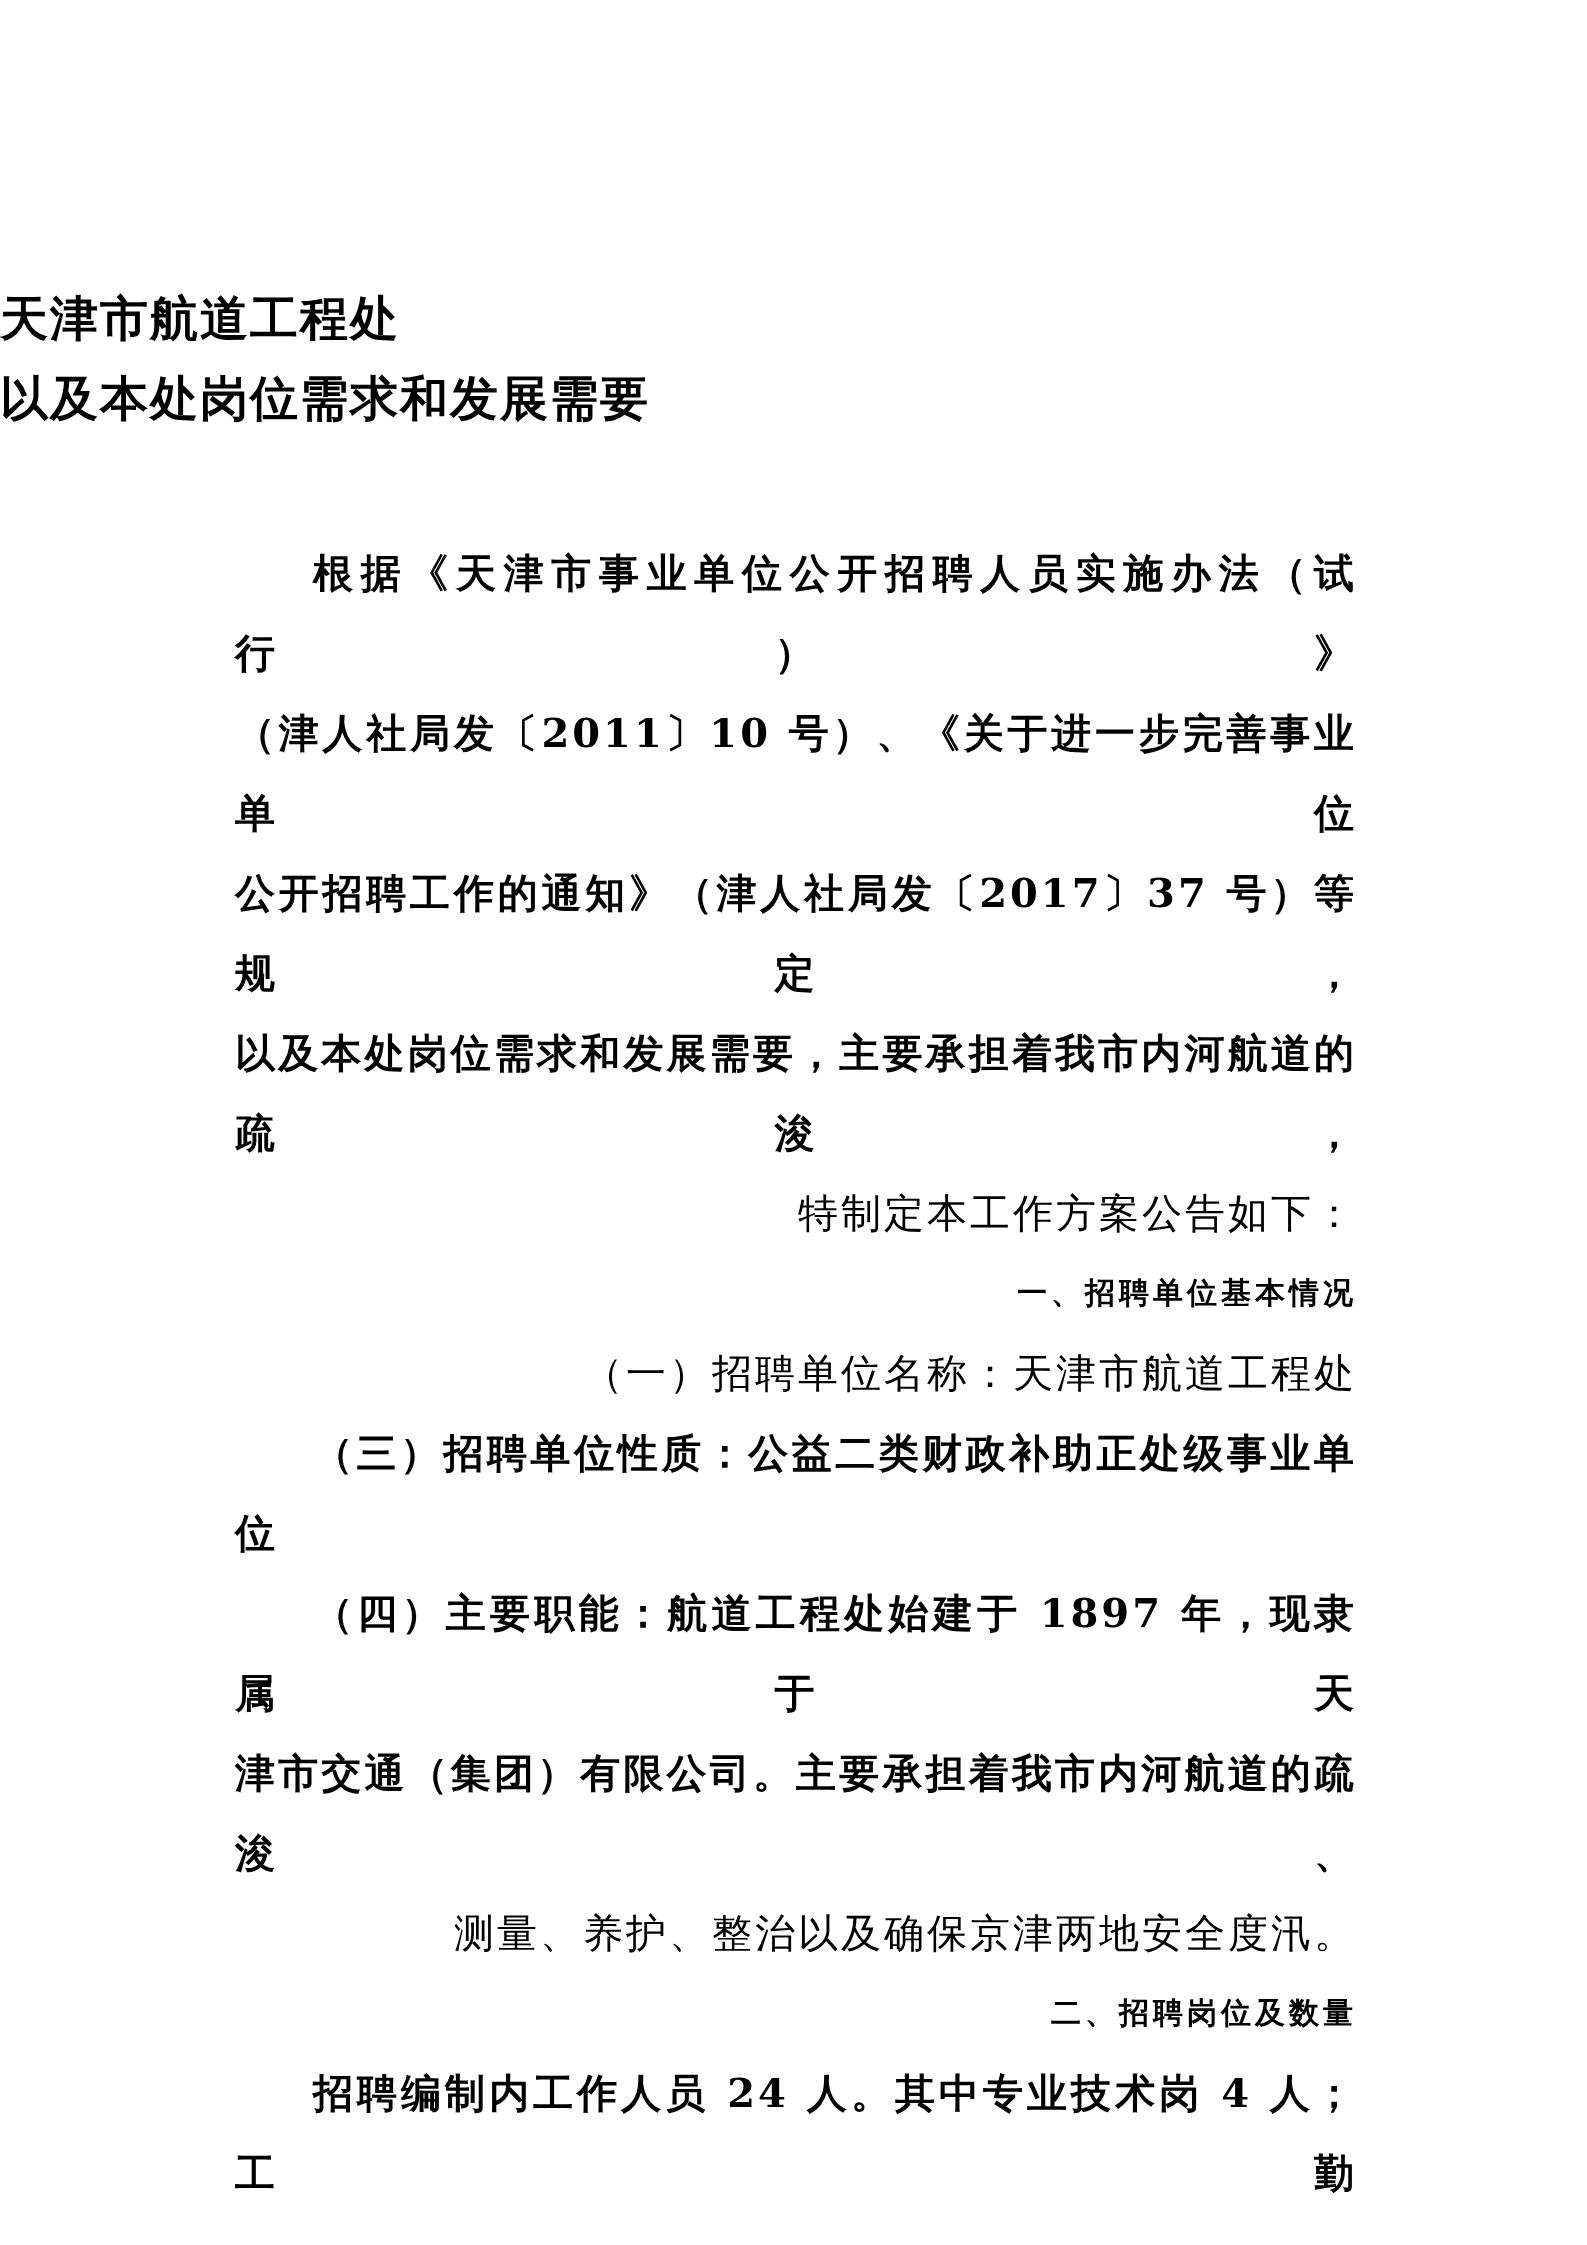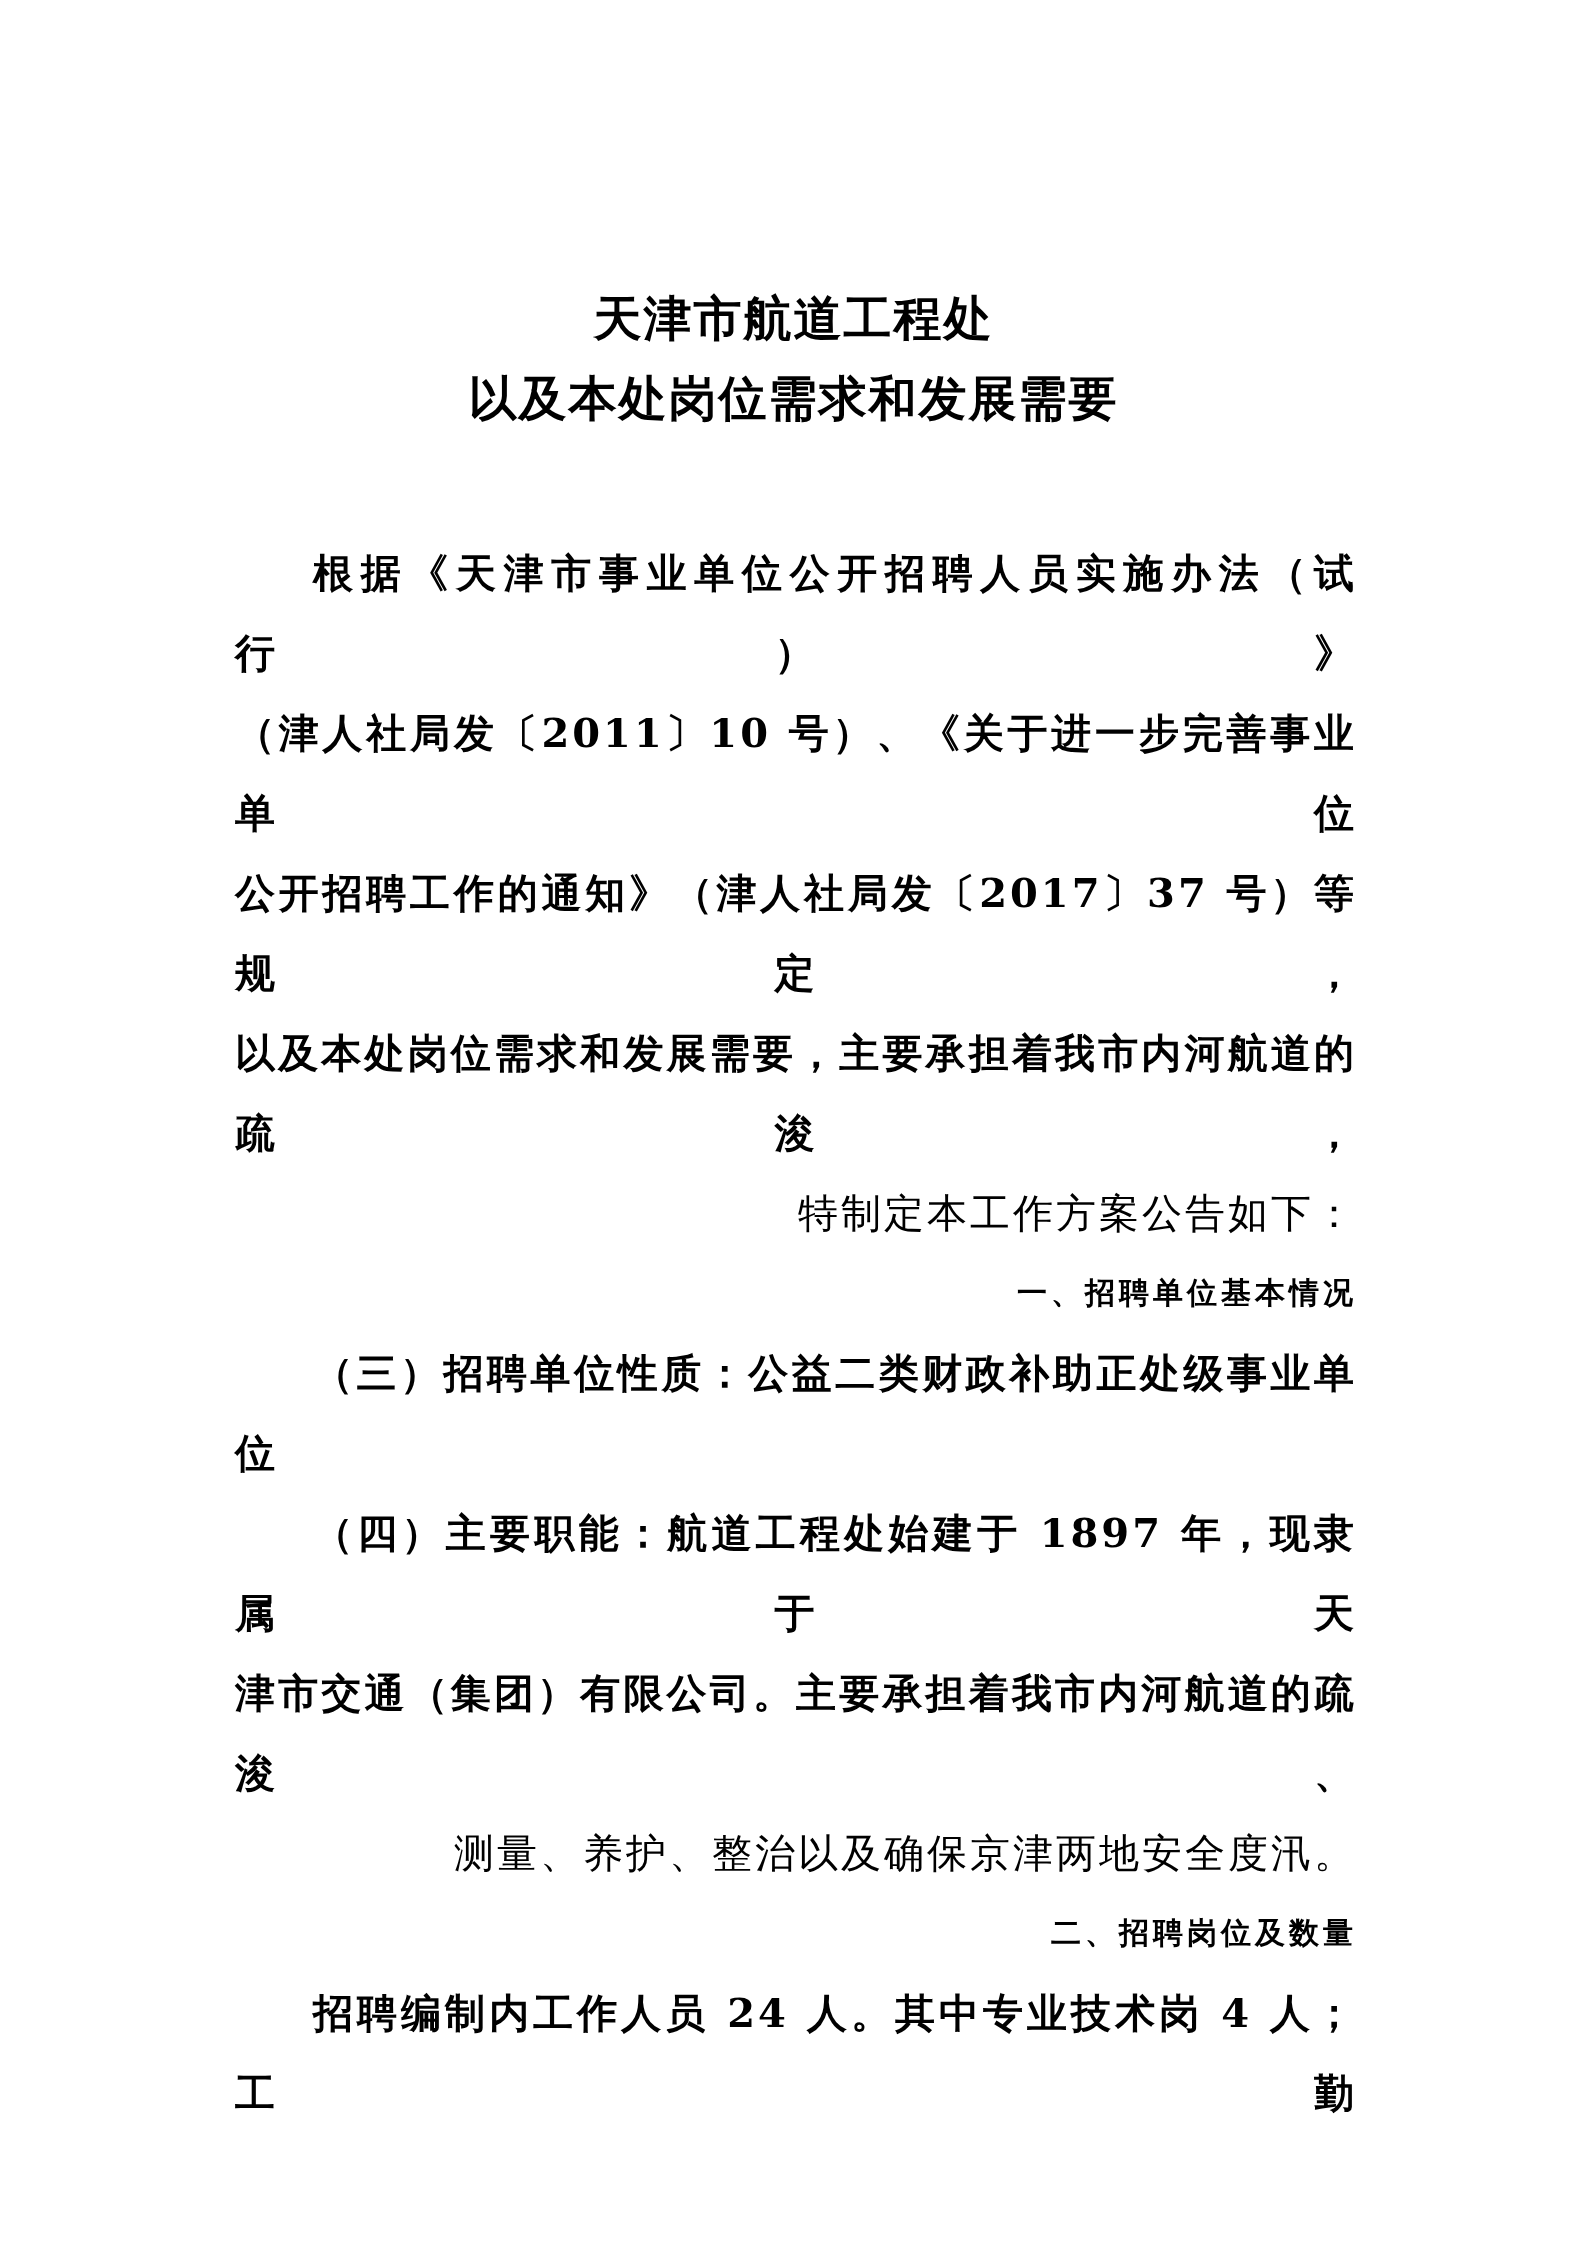--- a/index.html
+++ b/index.html
@@ -11,21 +11,20 @@
     background: #ffffff;
     margin: 0 auto;
     overflow: hidden;
     color: #000000;
   }
   .title-block {
     position: absolute;
     top: 278px;
     left: 0;
     width: 100%;
-    text-align: center;
     font-family: "DejaVu Serif", "Liberation Serif", serif;
     font-weight: bold;
     font-size: 48px;
     line-height: 80px;
     letter-spacing: 2px;
     color: #000000;
   }
   .body-block {
     position: absolute;
     top: 533px;
@@ -65,20 +64,21 @@
     <div class="title-line">天津市航道工程处</div>
     <div class="title-line">以及本处岗位需求和发展需要</div>
   </div>
   <div class="body-block" id="doc-lines">
       <div class="line indent fill">根据《天津市事业单位公开招聘人员实施办法（试行）》</div>
       <div class="line fill">（津人社局发〔2011〕10 号）、《关于进一步完善事业单位</div>
       <div class="line fill">公开招聘工作的通知》（津人社局发〔2017〕37 号）等规定，</div>
       <div class="line fill">以及本处岗位需求和发展需要，主要承担着我市内河航道的疏浚，</div>
       <div class="line">特制定本工作方案公告如下：</div>
       <div class="line heading indent">一、招聘单位基本情况</div>
+      <div class="line indent">（一）招聘单位名称：天津市航道工程处</div>
       <div class="line indent fill">（三）招聘单位性质：公益二类财政补助正处级事业单位</div>
       <div class="line indent fill">（四）主要职能：航道工程处始建于 1897 年，现隶属于天</div>
       <div class="line fill">津市交通（集团）有限公司。主要承担着我市内河航道的疏浚、</div>
       <div class="line">测量、养护、整治以及确保京津两地安全度汛。</div>
       <div class="line heading indent">二、招聘岗位及数量</div>
       <div class="line indent fill">招聘编制内工作人员 24 人。其中专业技术岗 4 人；工勤</div>
     </div>
 </div>
 
 </body></html>

